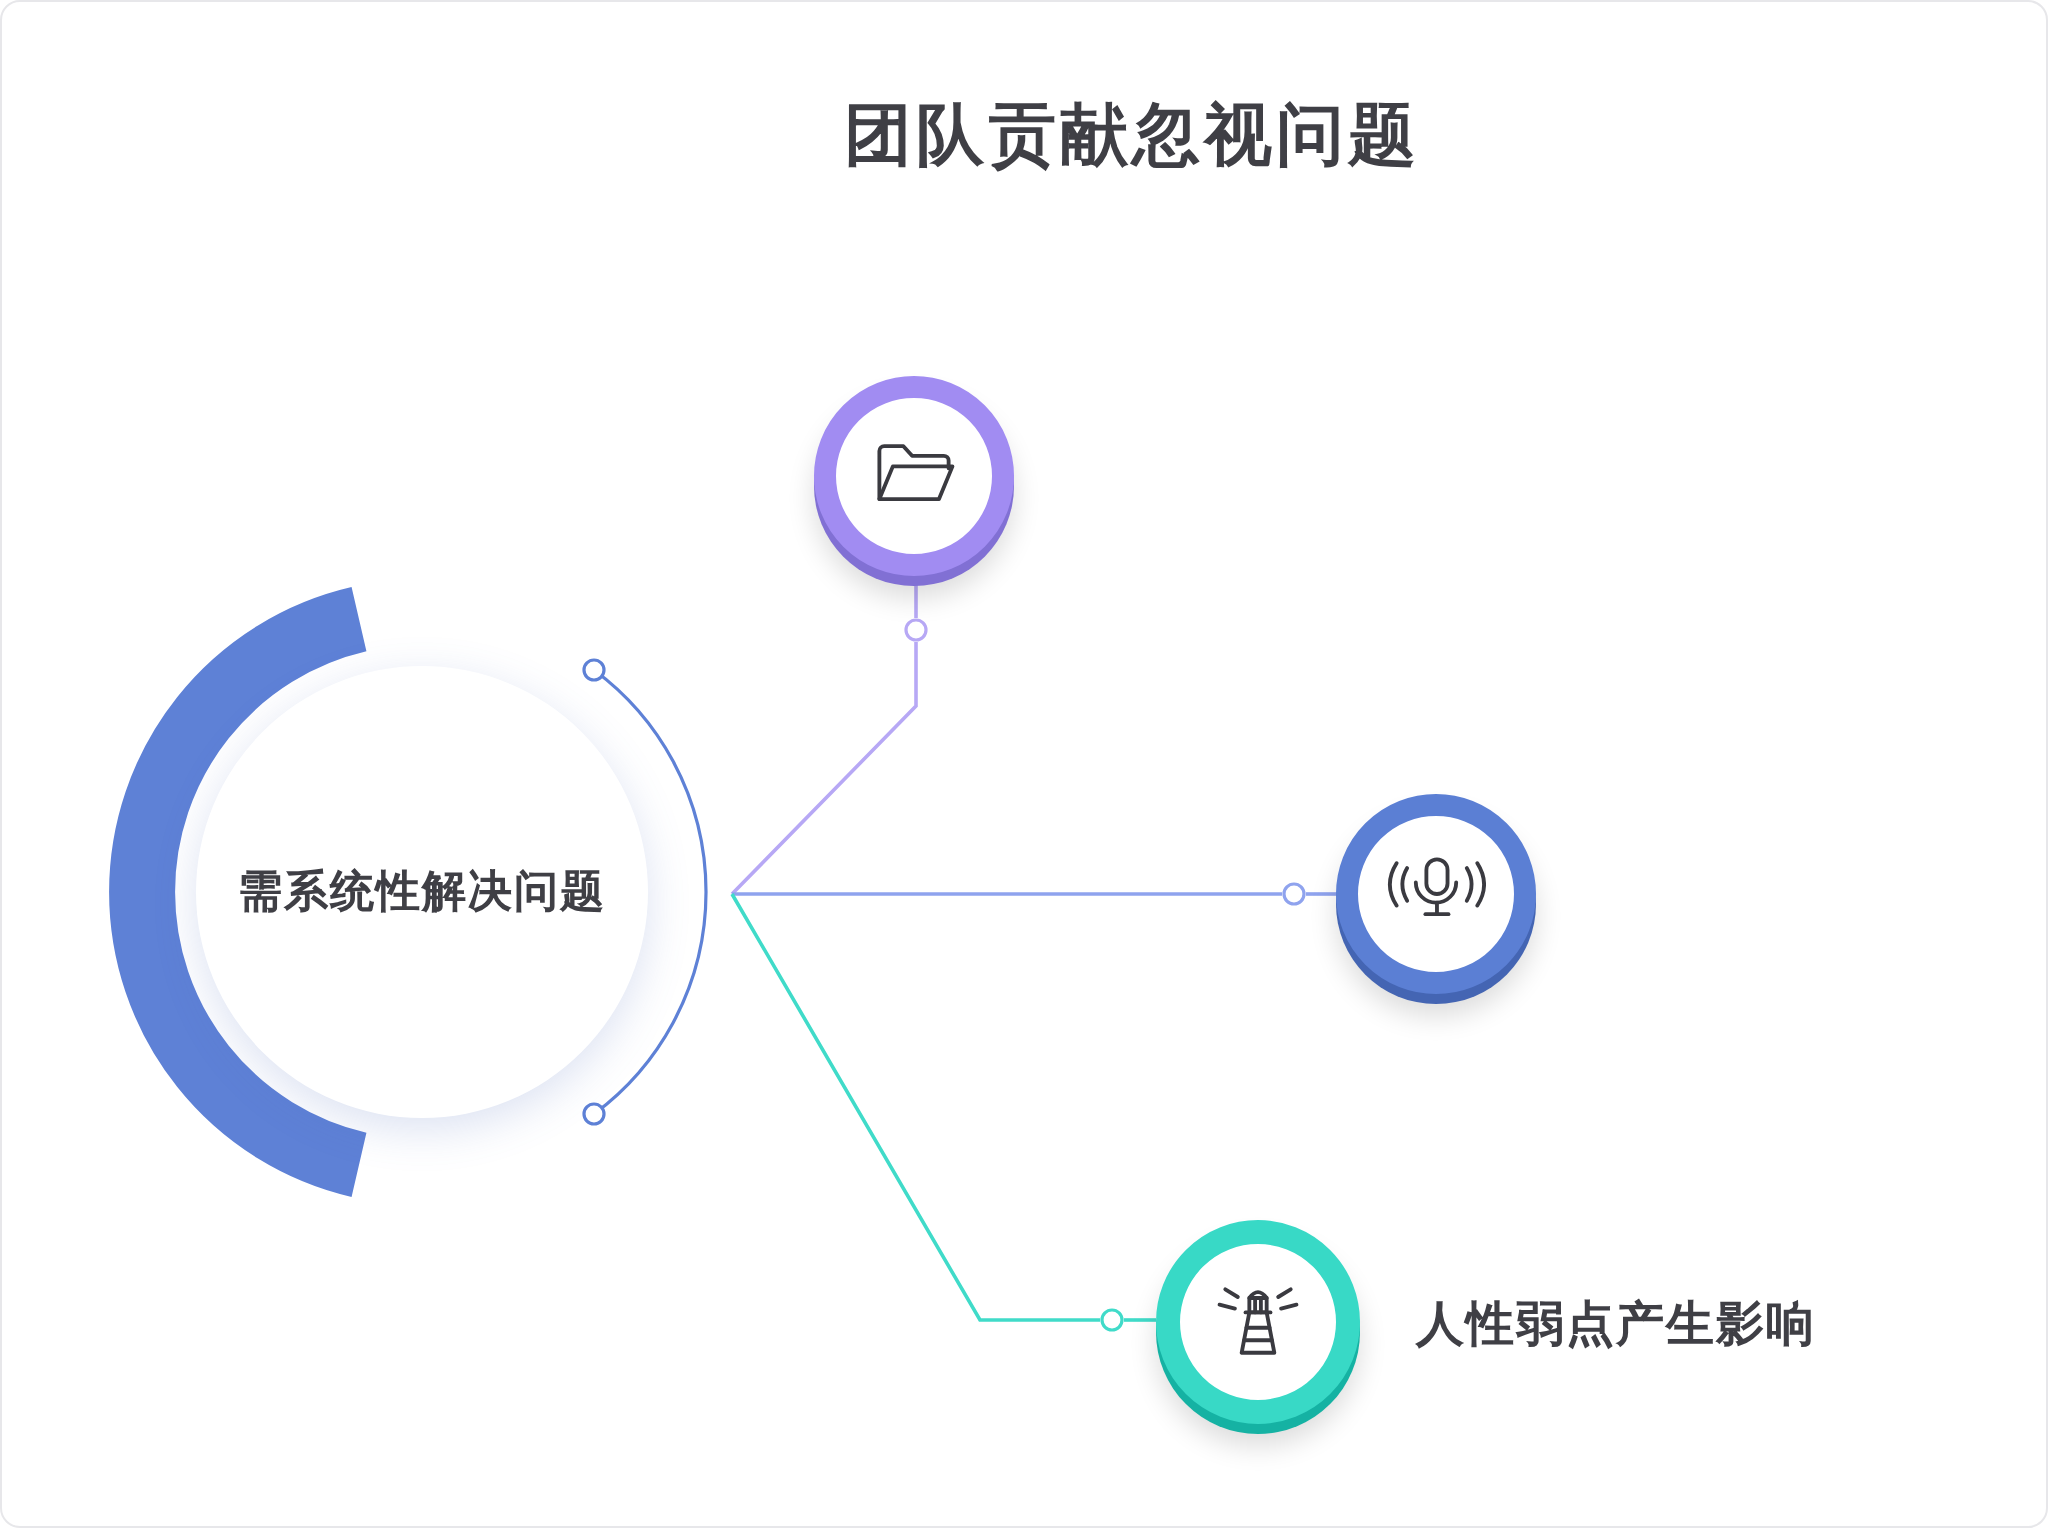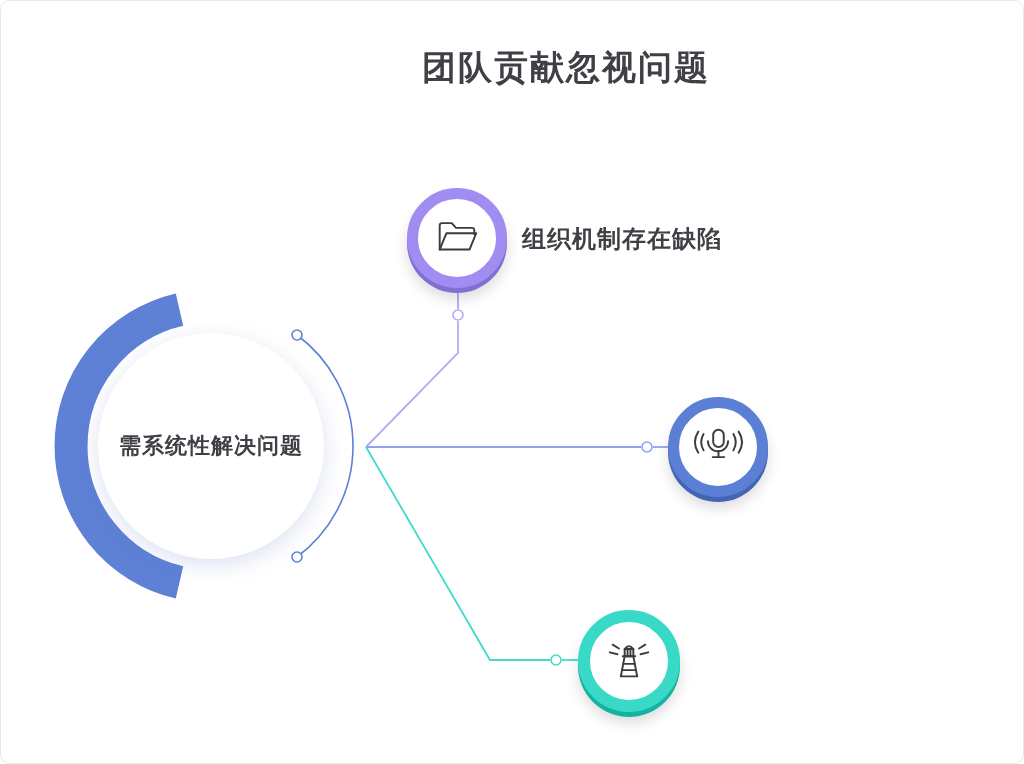--- a/index.html
+++ b/index.html
@@ -120,21 +120,20 @@
   </div>
 
   <div class="node ring-purple">
     <span class="icon">
       <svg width="50" height="50" viewBox="0 0 52 52">
         <path class="ic" d="M 8 38 V 13 a 2.5 2.5 0 0 1 2.5 -2.5 h 10 l 4.5 5 h 16.5 a 2.5 2.5 0 0 1 2.5 2.5 v 4"></path>
         <path class="ic" d="M 8 38 L 15 21 h 31 l -7 17 z"></path>
       </svg>
     </span>
   </div>
-  <div class="label label-org">组织机制存在缺陷</div>
 
   <div class="node ring-blue">
     <span class="icon">
       <svg width="50" height="50" viewBox="0 0 52 52">
         <rect class="ic" x="21" y="8" width="11" height="18" rx="5.5"></rect>
         <path class="ic" d="M 15.5 20 a 10.5 10.5 0 0 0 21 0"></path>
         <path class="ic" d="M 26.5 30.5 V 36.5"></path>
         <path class="ic" d="M 20.5 36.5 h 12"></path>
         <path class="ic" d="M 11 12.5 q -5 8.5 0 17"></path>
         <path class="ic" d="M 5.5 10 q -7 11 0 22"></path>
@@ -155,14 +154,15 @@
         <path class="ic" d="M 21.5 21 l -4 21 h 17 l -4 -21"></path>
         <path class="ic" d="M 20 29 h 12"></path>
         <path class="ic" d="M 18.8 35.5 h 14.4"></path>
         <path class="ic" d="M 9 9 l 6.5 4"></path>
         <path class="ic" d="M 6 17 l 8 2"></path>
         <path class="ic" d="M 43 9 l -6.5 4"></path>
         <path class="ic" d="M 46 17 l -8 2"></path>
       </svg>
     </span>
   </div>
+  <div class="label label-human">人性弱点产生影响</div>
 
 </div>
 
 </body></html>

